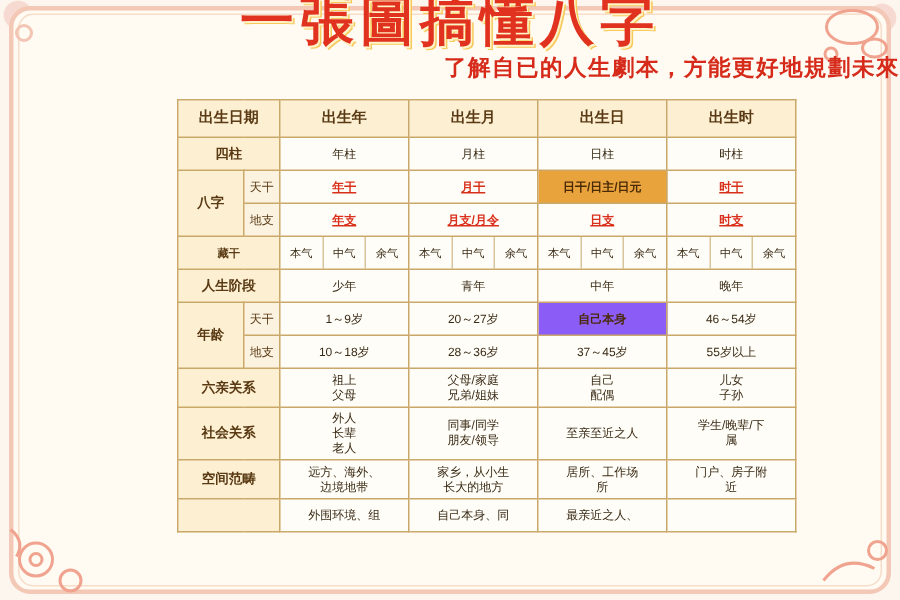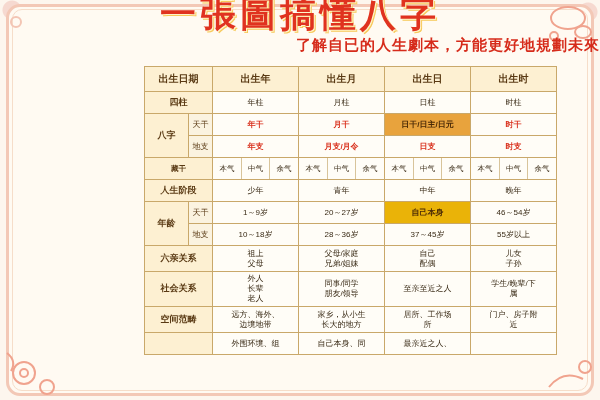--- a/index.html
+++ b/index.html
@@ -44,21 +44,21 @@
   }
   .subtitle{
     position:absolute;top:36px;left:0;width:100%;
     text-align:right;
     font-weight:bold;font-size:15px;letter-spacing:1px;
     color:#d62b1b;
     white-space:nowrap;
   }
 
   .tablewrap{
-    position:absolute;left:118px;top:66px;width:412px;margin-left:26px;
+    position:absolute;left:118px;top:66px;width:412px;
   }
   table{
     border-collapse:collapse;width:412px;
     table-layout:fixed;
     background:#fffdf7;
   }
   td,th{
     border:1px solid #c9a86a;
     font-size:8px;
     text-align:center;
@@ -82,23 +82,23 @@
     color:#5a3a14;
     width:42px;
   }
   .subhead{
     background:#fbf3e0;
     font-size:8px;
     color:#5a3a14;
     width:22px;
     font-weight:normal;
   }
-  .red{color:#d9301c;font-weight:bold;}
+  .red{color:#d9301c;font-weight:bold;text-decoration:underline;}
   .hl{background:#e8a33d;color:#4a2a06;font-weight:bold;}
-  .hl2{background:#eab308;color:#4a2a06;font-weight:bold;text-align:center;}
+  .hl2{background:#8b5cf6;color:#4a2a06;font-weight:bold;text-align:center;}
   .tri td{font-size:7.5px;}
   .cut{overflow:hidden;}
 </style>
 </head>
 <body>
 
 <div class="frame-bg"></div>
 <div class="frame-border"></div>
 <div class="frame-border2"></div>
 

